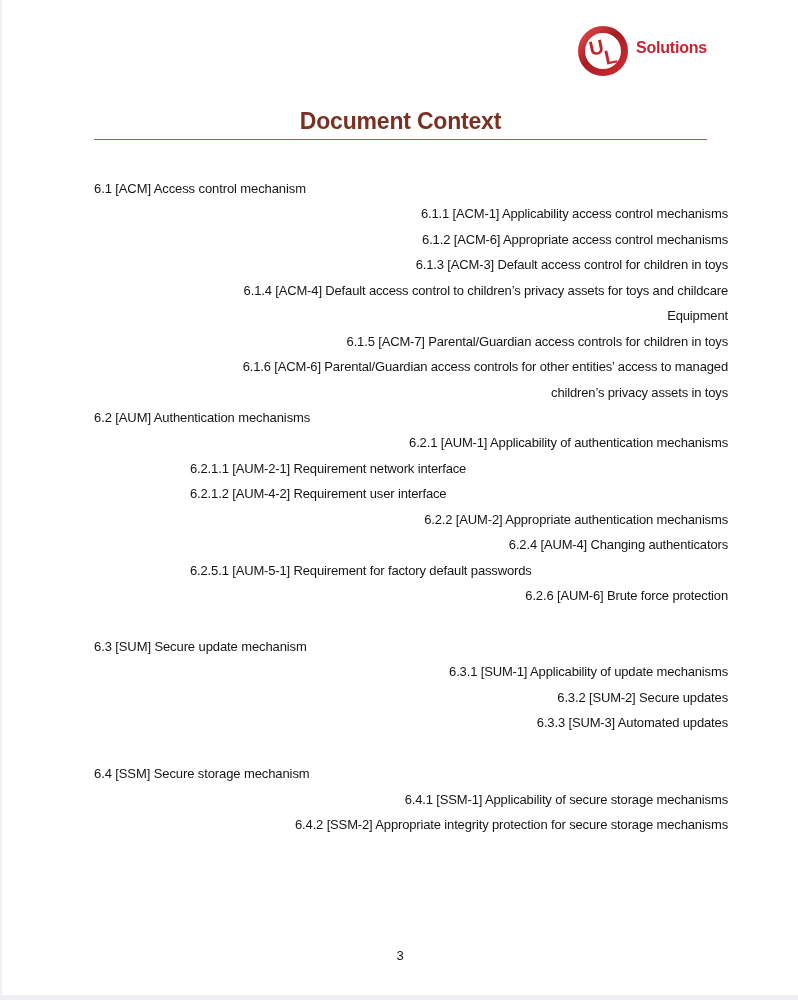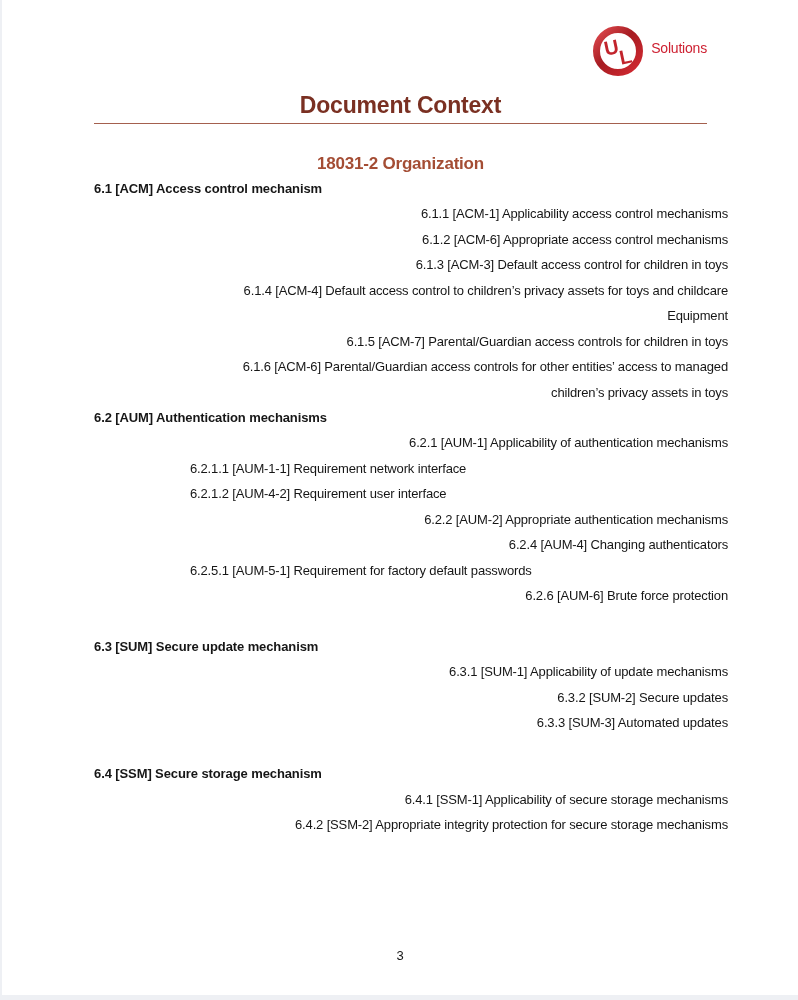--- a/index.html
+++ b/index.html
@@ -19,26 +19,26 @@
     background:#ffffff;
   }
   
   .logo-block{
     position:absolute;top:25px;right:91px;
     display:flex;align-items:center;gap:7px;
   }
   .logo-mark{width:52px;height:52px;display:block;}
   .logo-wordmark{
     color:var(--wordmark-red);
-    font-size:14px;font-weight:normal;letter-spacing:-0.2px;
+    font-size:16px;font-weight:bold;letter-spacing:-0.2px;
     margin-top:-6px;
   }
   
   .title-block{
-    position:absolute;left:92px;top:92px;width:613px;
+    position:absolute;left:92px;top:108px;width:613px;
     text-align:center;
   }
   .doc-title{
     color:var(--title);
     font-size:23px;font-weight:600;letter-spacing:-0.2px;
   }
   .title-rule{
     margin-top:4px;height:0;
     border-bottom:1px solid var(--rule);
   }
@@ -51,21 +51,21 @@
   
   .outline{
     position:absolute;left:92px;top:176px;right:70px;
     color:var(--body-text);
   }
   .line{
     height:25.45px;line-height:25.45px;
     font-size:13px;letter-spacing:-0.15px;
     white-space:nowrap;
   }
-  .line.bold{font-weight:bold;letter-spacing:-0.1px;}
+  .line.bold{font-weight:normal;letter-spacing:-0.1px;}
   .line.indent-1{padding-left:48px;text-align:right;}
   .line.indent-2{padding-left:96px;}
   .page-number{
     position:absolute;left:0;top:948px;width:100%;
     text-align:center;
     color:var(--body-text);
     font-size:13px;
   }
 </style>
 </head>
@@ -89,35 +89,34 @@
       </g>
     </svg>
     <span class="logo-wordmark">Solutions</span>
   </div>
 
   <div class="title-block">
     <div class="doc-title">Document Context</div>
     <div class="title-rule"></div>
   </div>
 
-  <div class="doc-subtitle">18031-2 Organization</div>
 
   <div class="outline">
       <div class="line indent-0 bold">6.1 [ACM] Access control mechanism</div>
       <div class="line indent-1">6.1.1 [ACM-1] Applicability access control mechanisms</div>
       <div class="line indent-1">6.1.2 [ACM-6] Appropriate access control mechanisms</div>
       <div class="line indent-1">6.1.3 [ACM-3] Default access control for children in toys</div>
       <div class="line indent-1">6.1.4 [ACM-4] Default access control to children’s privacy assets for toys and childcare</div>
       <div class="line indent-1">Equipment</div>
       <div class="line indent-1">6.1.5 [ACM-7] Parental/Guardian access controls for children in toys</div>
       <div class="line indent-1">6.1.6 [ACM-6] Parental/Guardian access controls for other entities’ access to managed</div>
       <div class="line indent-1">children’s privacy assets in toys</div>
       <div class="line indent-0 bold">6.2 [AUM] Authentication mechanisms</div>
       <div class="line indent-1">6.2.1 [AUM-1] Applicability of authentication mechanisms</div>
-      <div class="line indent-2">6.2.1.1 [AUM-1-1] Requirement network interface</div>
+      <div class="line indent-2">6.2.1.1 [AUM-2-1] Requirement network interface</div>
       <div class="line indent-2">6.2.1.2 [AUM-4-2] Requirement user interface</div>
       <div class="line indent-1">6.2.2 [AUM-2] Appropriate authentication mechanisms</div>
       <div class="line indent-1">6.2.4 [AUM-4] Changing authenticators</div>
       <div class="line indent-2">6.2.5.1 [AUM-5-1] Requirement for factory default passwords</div>
       <div class="line indent-1">6.2.6 [AUM-6] Brute force protection</div>
       <div class="line indent-1 blank"></div>
       <div class="line indent-0 bold">6.3 [SUM] Secure update mechanism</div>
       <div class="line indent-1">6.3.1 [SUM-1] Applicability of update mechanisms</div>
       <div class="line indent-1">6.3.2 [SUM-2] Secure updates</div>
       <div class="line indent-1">6.3.3 [SUM-3] Automated updates</div>

